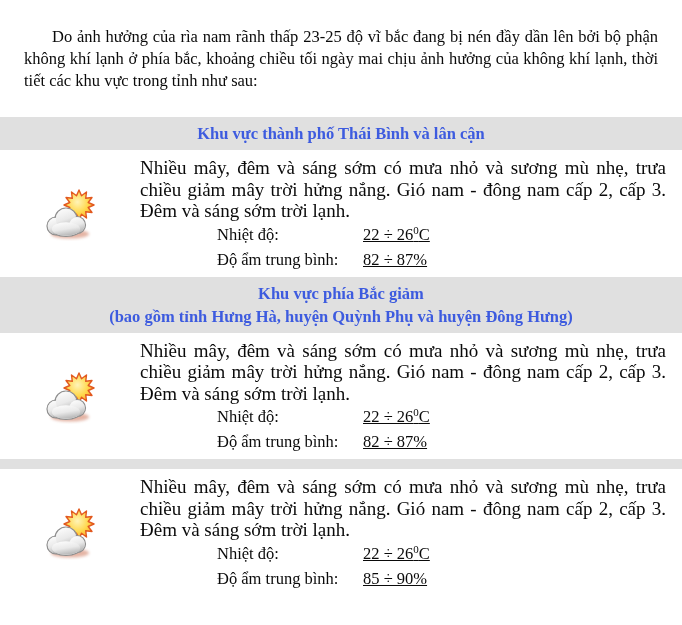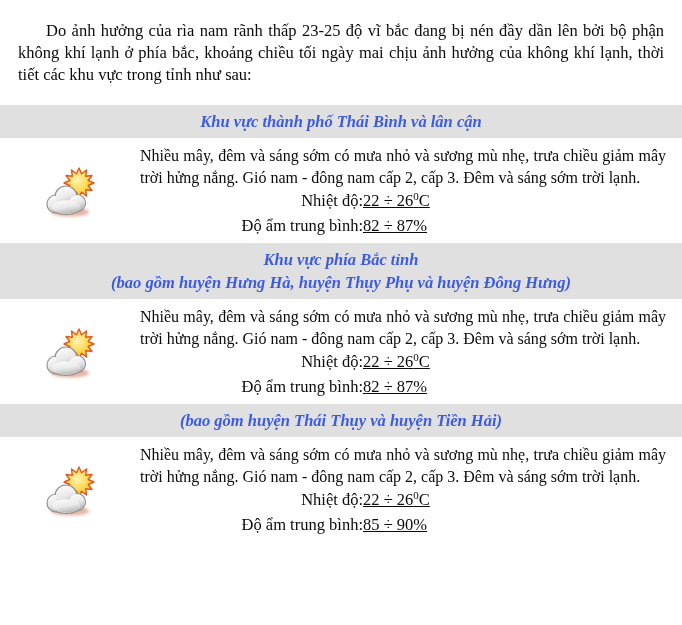--- a/index.html
+++ b/index.html
@@ -4,65 +4,64 @@
 <style>
   html, body { margin: 0; padding: 0; background: #ffffff; }
   body {
     width: 682px;
     font-family: "Liberation Serif", "DejaVu Serif", serif;
     color: #0a0a0a;
   }
   .page { width: 682px; min-height: 625px; background: #fff; }
 
   .intro {
-    margin: 10px;
+    margin: 16px;
     padding: 10px 8px 9px 8px;
     font-size: 16.5px;
     line-height: 22px;
     text-align: justify;
     text-indent: 28px;
   }
 
   .region-header {
     background: var(--header-bg, #e0e0e0);
     text-align: center;
     padding: 5px 8px;
-    font-style: italic;
   }
   .region-title, .region-subtitle {
     color: var(--header-text, #3d5bdf);
     font-weight: bold;
     font-size: 16.5px;
     line-height: 23px;
   }
 
   .region-body { display: flex; padding: 7px 0 5px 0; }
   .icon-col {
     flex: 0 0 140px;
     width: 140px;
     display: flex;
     align-items: center;
     justify-content: center;
   }
   .weather-icon { width: 64px; height: 54px; }
   .text-col { flex: 1 1 auto; padding-right: 16px; min-width: 0; }
   .desc {
     margin: 0;
-    font-size: 16px;
+    font-size: 19px;
     line-height: 21.5px;
     text-align: justify;
   }
   .metric-row {
     display: flex;
     margin-left: 77px;
     margin-top: 1px;
     font-size: 16.5px;
     line-height: 24px;
   }
-  .metric-label { flex: 0 0 146px; width: 146px; text-align: right; }
+  .metric-label { flex: 0 0 146px; width: 146px; }
   .metric-value { white-space: nowrap; text-decoration: underline; }
   .metric-value sup { font-size: 11px; line-height: 0; vertical-align: super; }
 
   .svg-defs { position: absolute; width: 0; height: 0; overflow: hidden; }
 </style>
 </head>
 <body>
 
 <svg class="svg-defs" aria-hidden="true">
   <defs>
@@ -121,22 +120,22 @@
         <div class="metric-row">
           <span class="metric-label">Độ ẩm trung bình:</span>
           <span class="metric-value">82 ÷ 87%</span>
         </div>
       </div>
     </div>
   </section>
 
   <section>
     <header class="region-header">
-      <div class="region-title">Khu vực phía Bắc tỉnh</div>
-      <div class="region-subtitle">(bao gồm huyện Hưng Hà, huyện Thụy Phụ và huyện Đông Hưng)</div>
+      <div class="region-title">Khu vực phía Bắc giảm</div>
+      <div class="region-subtitle">(bao gồm tỉnh Hưng Hà, huyện Quỳnh Phụ và huyện Đông Hưng)</div>
     </header>
     <div class="region-body">
       <div class="icon-col">
         <svg class="weather-icon" viewBox="0 0 62 54">
             <use href="#pcloud"></use>
           </svg>
       </div>
       <div class="text-col">
         <p class="desc">Nhiều mây, đêm và sáng sớm có mưa nhỏ và sương mù nhẹ, trưa chiều giảm mây trời hửng nắng. Gió nam - đông nam cấp 2, cấp 3. Đêm và sáng sớm trời lạnh.</p>
         <div class="metric-row">
@@ -146,21 +145,20 @@
         <div class="metric-row">
           <span class="metric-label">Độ ẩm trung bình:</span>
           <span class="metric-value">82 ÷ 87%</span>
         </div>
       </div>
     </div>
   </section>
 
   <section>
     <header class="region-header">
-      <div class="region-subtitle">(bao gồm huyện Thái Thụy và huyện Tiền Hải)</div>
     </header>
     <div class="region-body">
       <div class="icon-col">
         <svg class="weather-icon" viewBox="0 0 62 54">
             <use href="#pcloud"></use>
           </svg>
       </div>
       <div class="text-col">
         <p class="desc">Nhiều mây, đêm và sáng sớm có mưa nhỏ và sương mù nhẹ, trưa chiều giảm mây trời hửng nắng. Gió nam - đông nam cấp 2, cấp 3. Đêm và sáng sớm trời lạnh.</p>
         <div class="metric-row">

